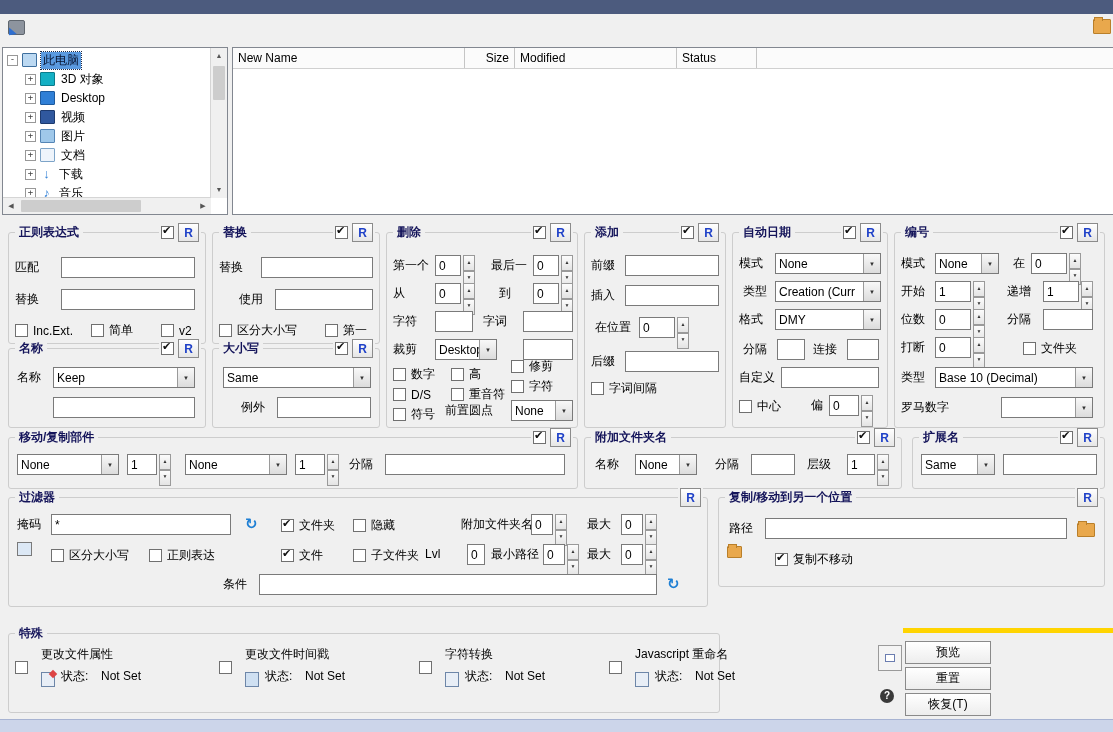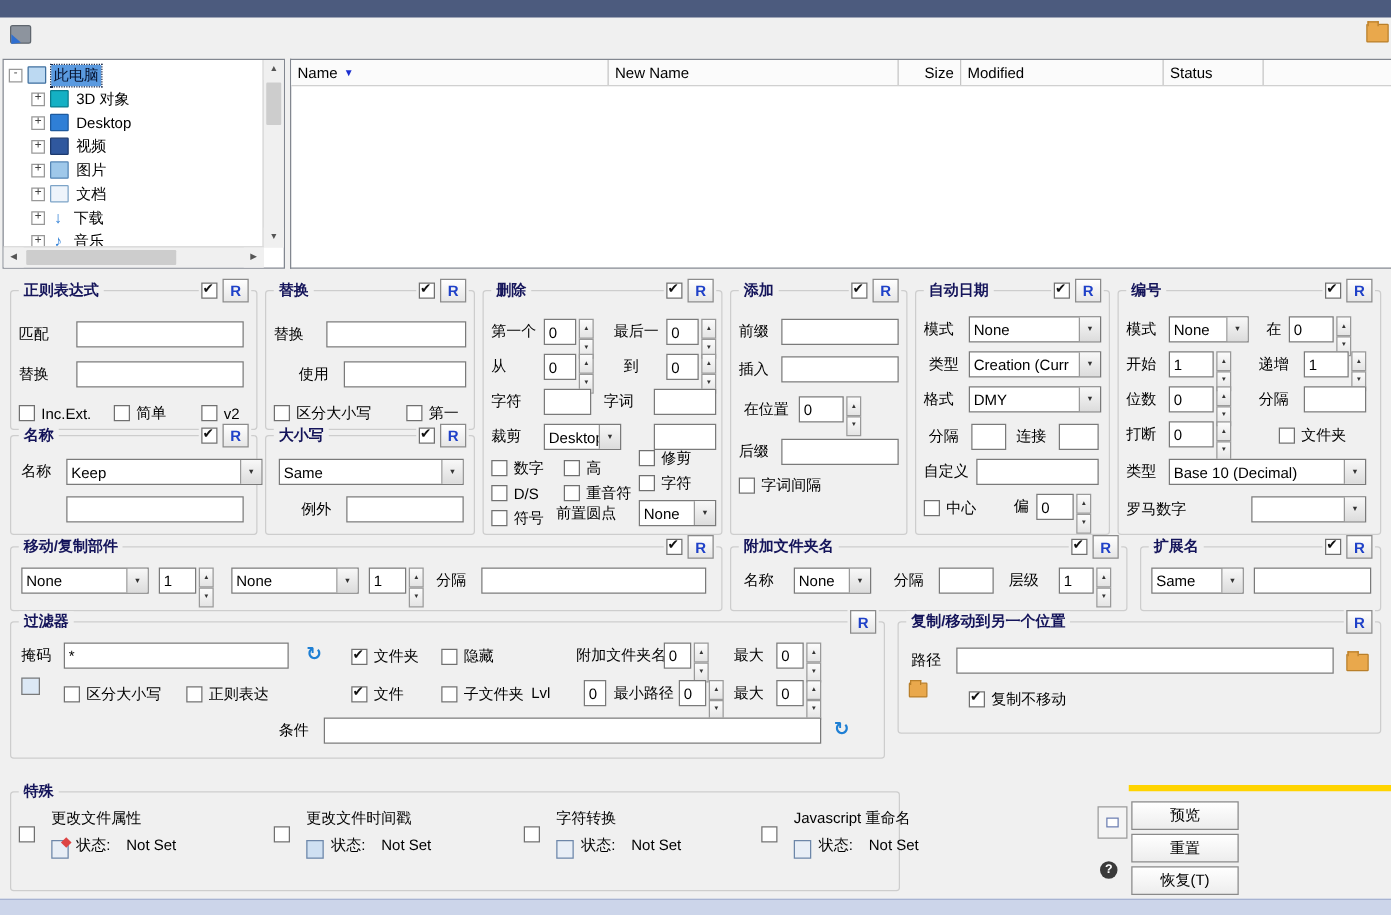--- a/index.html
+++ b/index.html
@@ -130,24 +130,20 @@
     </div>
     <div class="hscroll">
       <span class="sarr" style="left:0;top:0">◀</span>
       <span class="sarr" style="right:0;top:0">▶</span>
       <span class="sthumb" style="left:18px;top:2px;width:120px;height:12px"></span>
     </div>
   </div>
 
   <div class="list-panel">
     <div class="list-header">
-      <div class="hcell" style="width:254px">
-        <span>Name</span>
-        <span class="sorticon">▼</span>
-      </div>
       <div class="hcell" style="width:232px">
         <span>New Name</span>
       </div>
       <div class="hcell" style="width:50px;justify-content:flex-end">
         <span>Size</span>
       </div>
       <div class="hcell" style="width:162px">
         <span>Modified</span>
       </div>
       <div class="hcell" style="width:80px">
@@ -420,21 +416,21 @@
       </span>
   </div>
 
   <div class="gb" style="left:8px;top:348px;width:198px;height:80px">
     <span class="gb-t">名称</span>
     <span class="gb-hd">
         <span class="cb checked"></span>
         <button class="rbtn">R</button>
       </span>
     <span class="lbl" style="left:8px;top:18px">名称</span>
-    <span class="dd" style="left:44px;top:18px;width:157px">
+    <span class="dd" style="left:44px;top:18px;width:142px">
         <span class="txt">Keep</span>
         <span class="arr"></span>
       </span>
     <input class="inp" style="left: 44px; top: 48px; width: 142px;" value="">
   </div>
 
   <div class="gb" style="left:212px;top:348px;width:168px;height:80px">
     <span class="gb-t">大小写</span>
     <span class="gb-hd">
         <span class="cb checked"></span>

